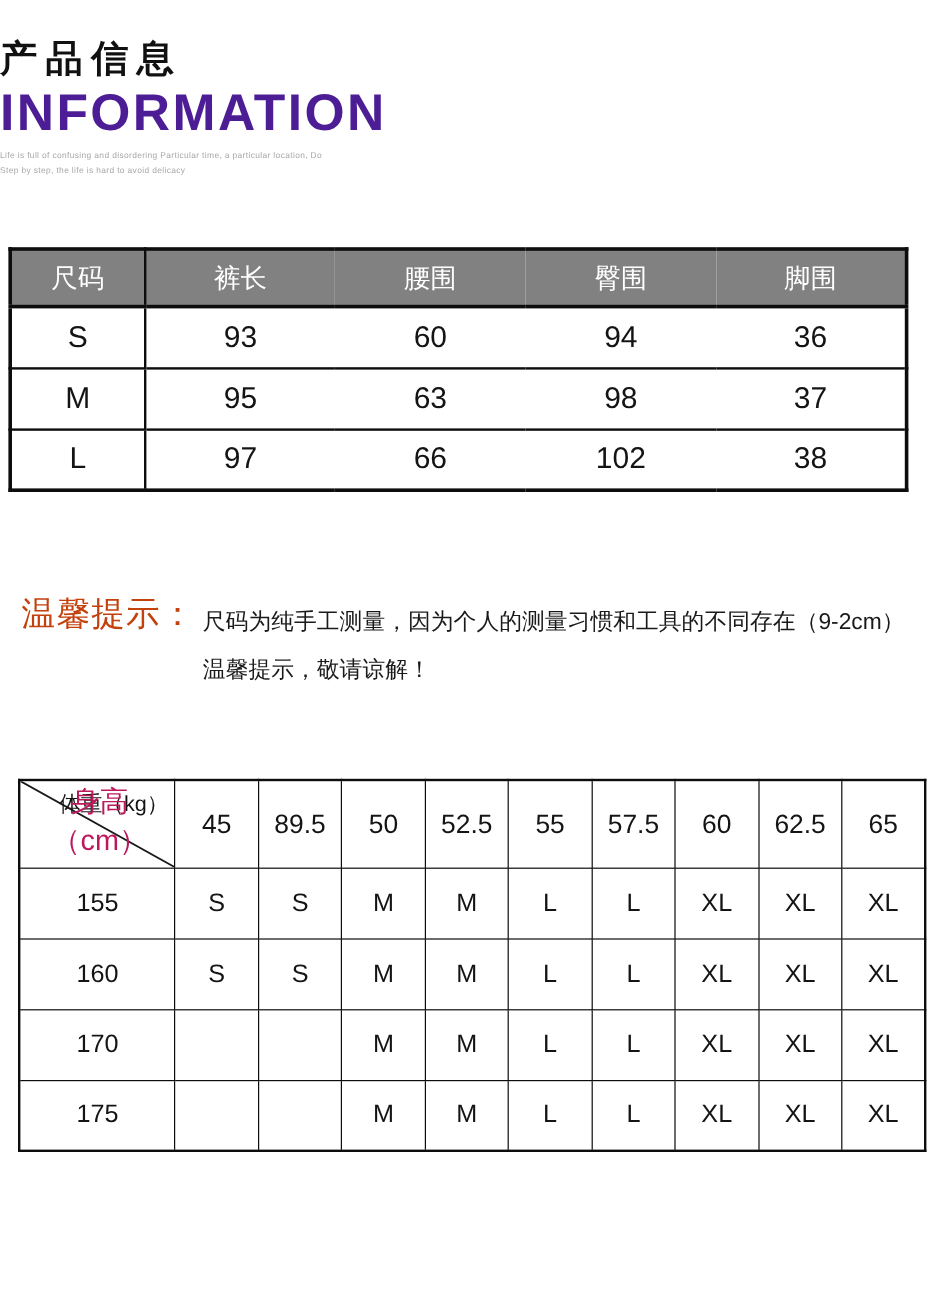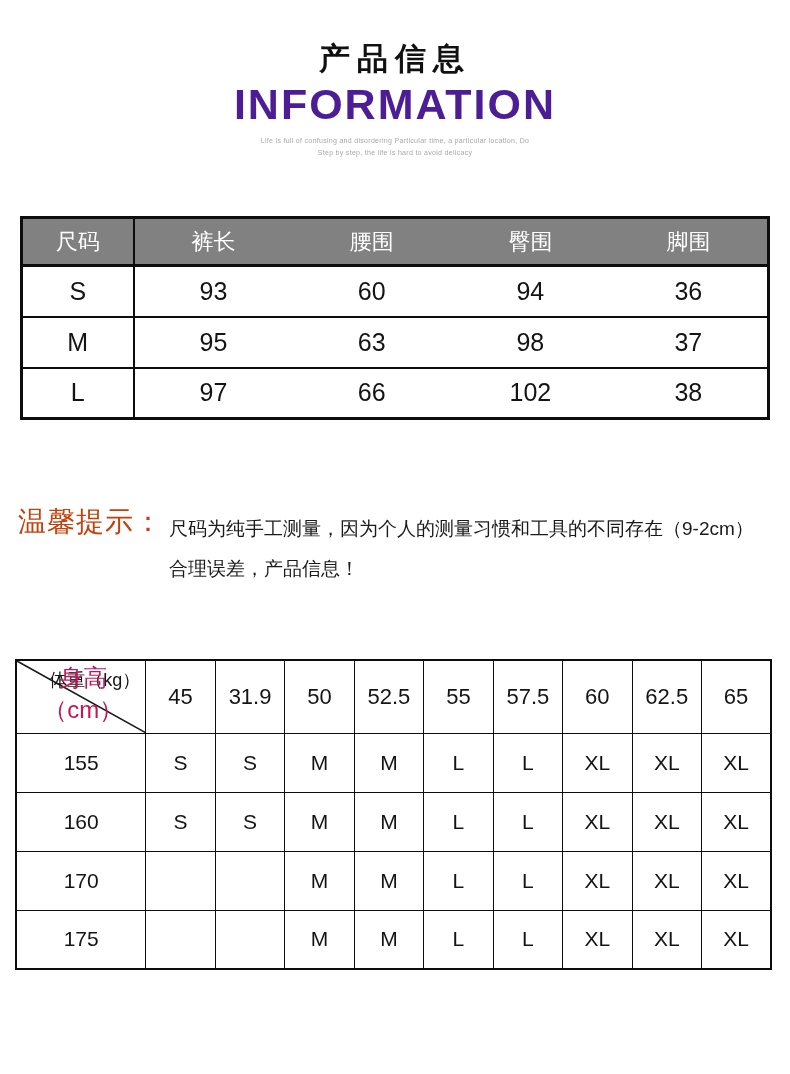--- a/index.html
+++ b/index.html
@@ -5,21 +5,21 @@
   * { box-sizing: border-box; margin: 0; padding: 0; }
   html, body { width: 790px; height: 1074px; }
   body {
     background: #ffffff;
     font-family: "Liberation Sans", "DejaVu Sans", sans-serif;
     color: #141414;
     overflow: hidden;
   }
 
   
-  .header { text-align: center; padding-top: 38px; }
+  .header { text-align: left; padding-top: 28px; }
   .title-cn {
     font-size: 31px;
     font-weight: 900;
     letter-spacing: 7px;
     color: #111;
   }
   .title-en {
     font-size: 43px;
     font-weight: 900;
     letter-spacing: 2px;
@@ -32,21 +32,21 @@
     font-size: 7px;
     line-height: 12px;
     color: #a8a8a8;
     letter-spacing: 0.3px;
   }
 
   
   table { border-collapse: collapse; table-layout: fixed; }
   .size-table {
     width: 750px;
-    margin: 57px 0 0 20px;
+    margin: 57px 0 0 7px;
     border: 3px solid #0d0d0d;
   }
   .size-table th, .size-table td {
     border: none;
     text-align: center;
     vertical-align: middle;
   }
   .size-table thead tr { height: 48px; background: #818181; }
   .size-table thead th {
     color: #ffffff;
@@ -164,21 +164,21 @@
       <td>102</td>
       <td>38</td>
     </tr>
   </tbody>
 </table>
 
 <div class="notice">
   <div class="notice-label">温馨提示：</div>
   <div class="notice-body">
     <div>尺码为纯手工测量，因为个人的测量习惯和工具的不同存在（9-2cm）</div>
-    <div>合理误差，产品信息！</div>
+    <div>温馨提示，敬请谅解！</div>
   </div>
 </div>
 
 <table class="hw-table">
   <colgroup>
     <col class="c-height">
       <col>
       <col>
       <col>
       <col>
@@ -191,21 +191,21 @@
   <thead>
     <tr>
       <th class="corner-cell">
         <svg preserveAspectRatio="none" viewBox="0 0 100 100">
           <line x1="0" y1="0" x2="100" y2="100" stroke="#1a1a1a" stroke-width="1.6" vector-effect="non-scaling-stroke"></line>
         </svg>
         <span class="corner-top-right">体重（kg）</span>
         <span class="corner-bottom-left">身高（cm）</span>
       </th>
       <th>45</th>
-      <th>31.9</th>
+      <th>89.5</th>
       <th>50</th>
       <th>52.5</th>
       <th>55</th>
       <th>57.5</th>
       <th>60</th>
       <th>62.5</th>
       <th>65</th>
     </tr>
   </thead>
   <tbody>

